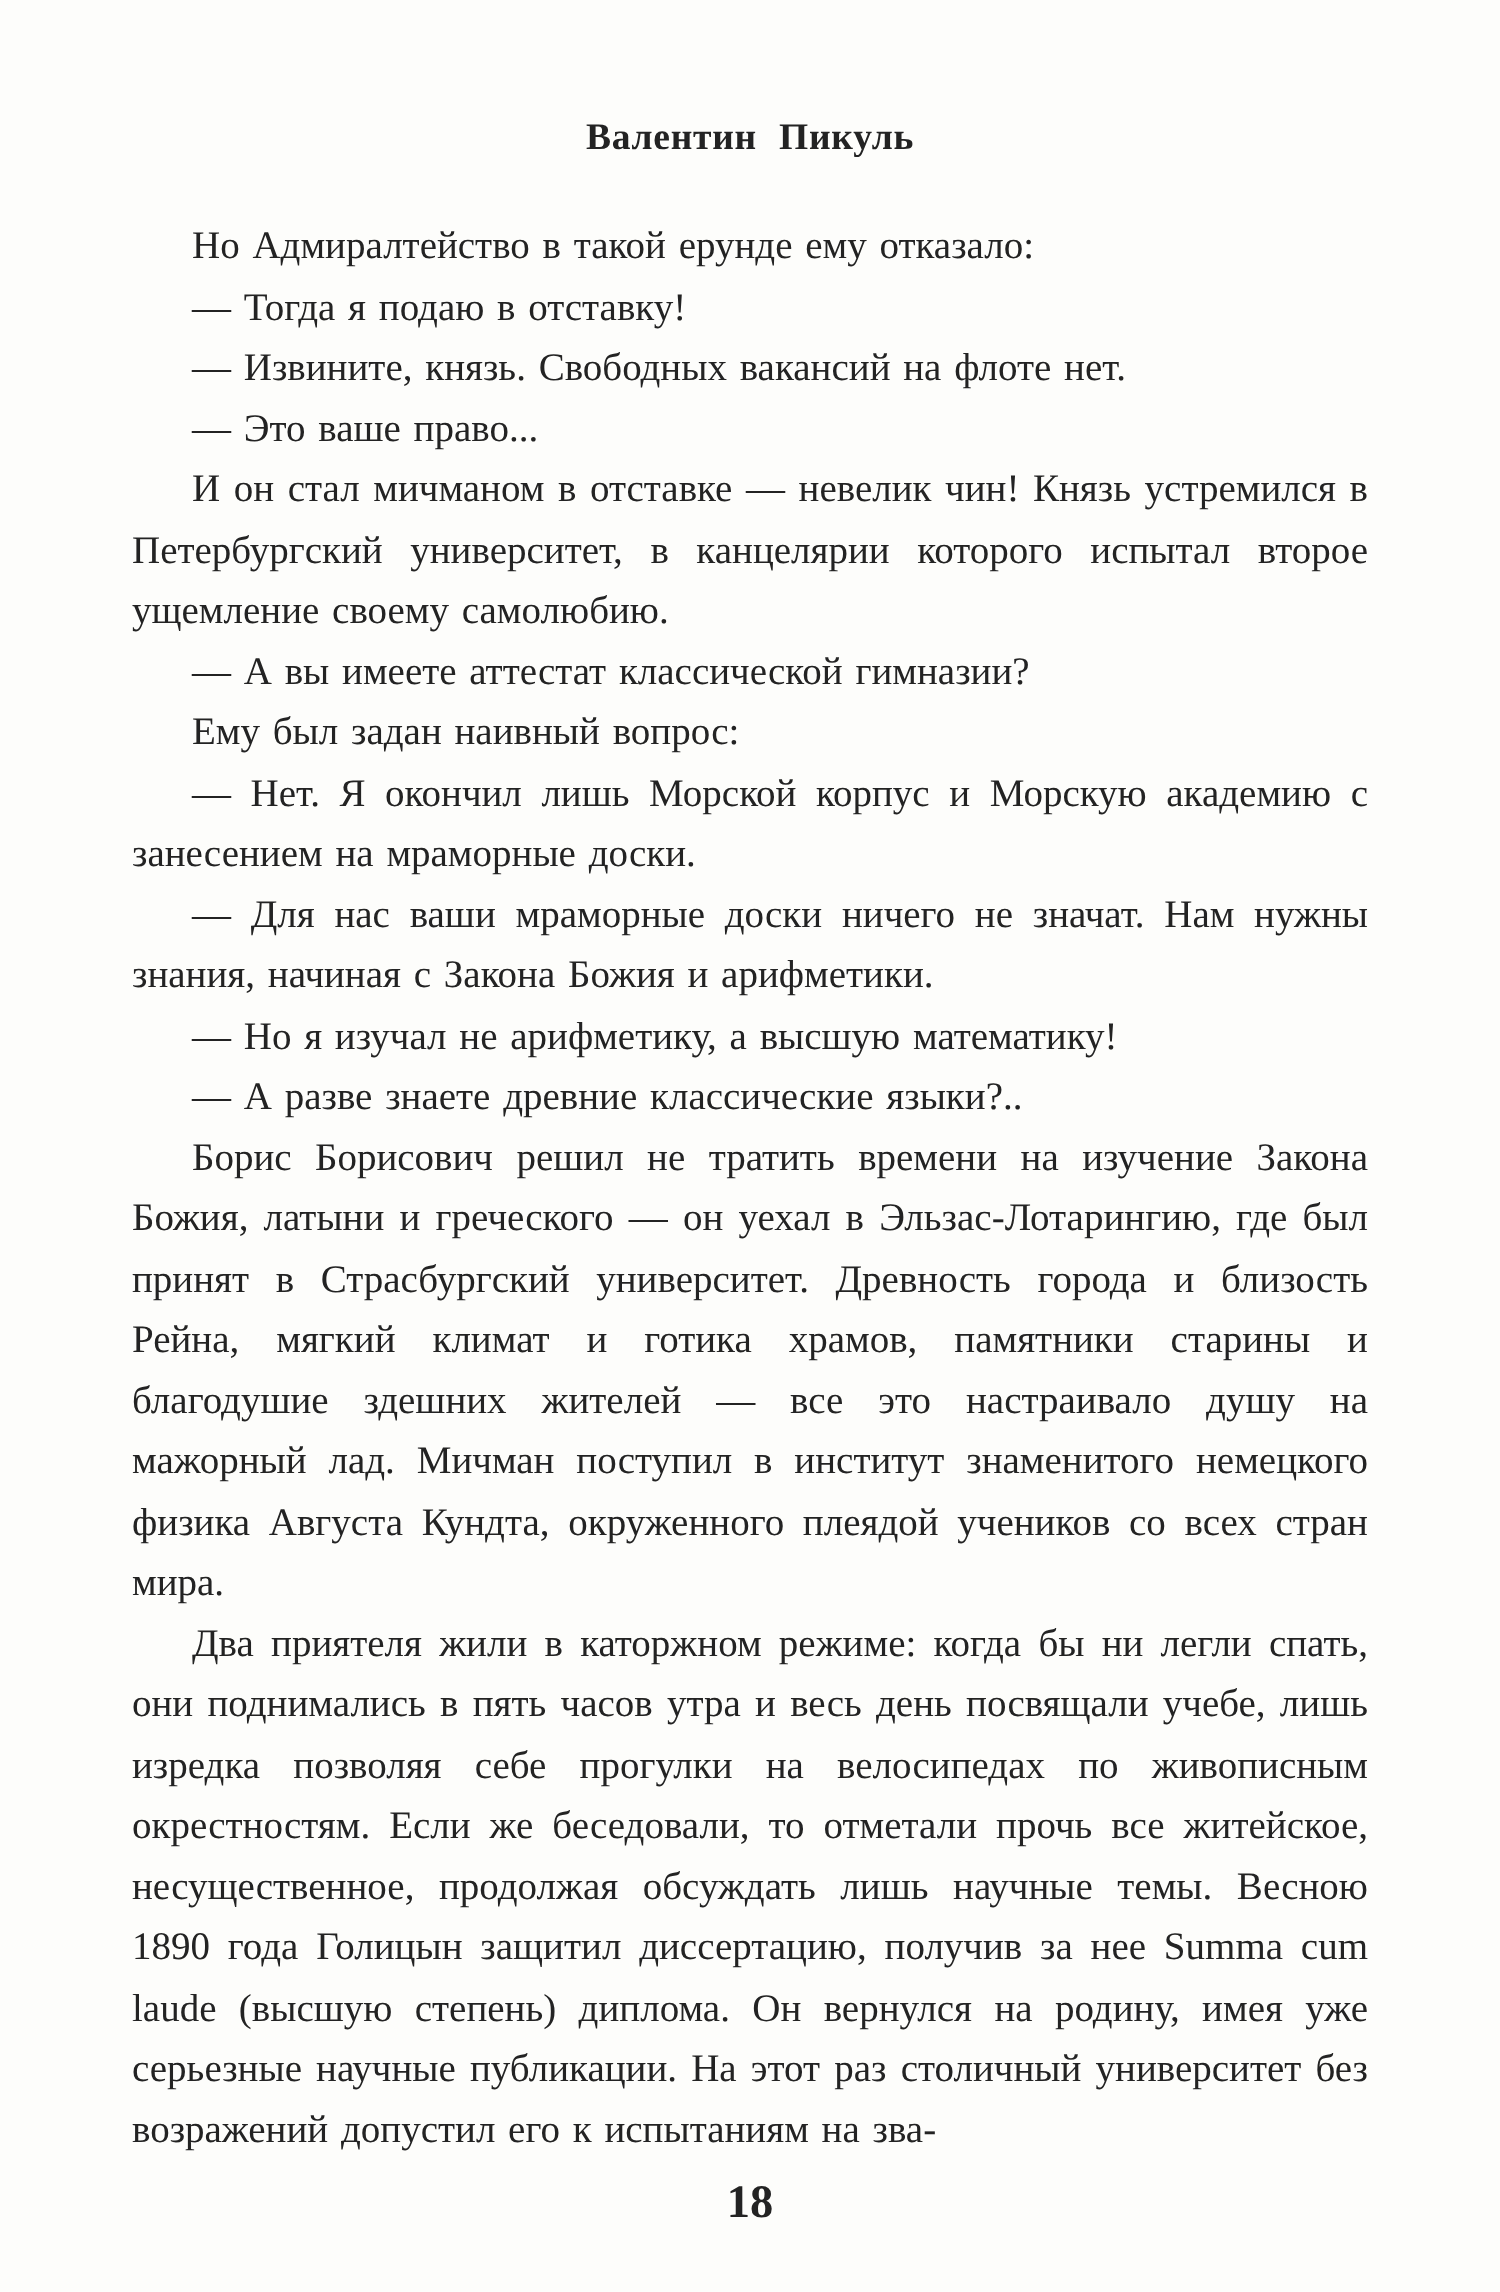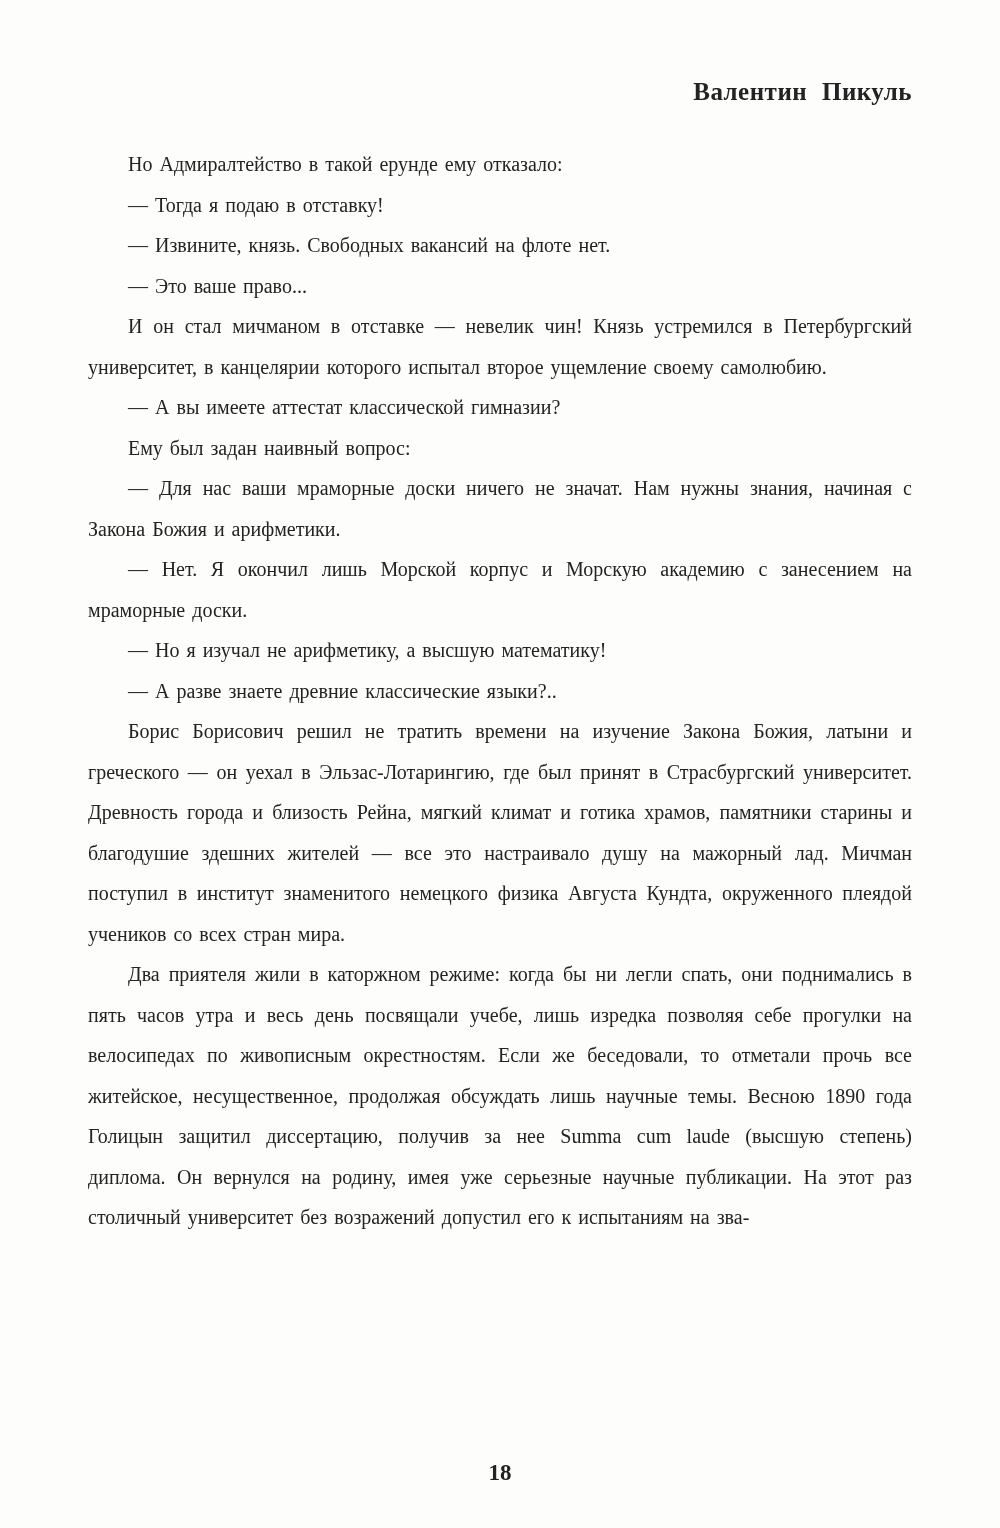--- a/index.html
+++ b/index.html
@@ -13,63 +13,63 @@
     height: 1528px;
     margin: 0 auto;
     background: #fdfdfb;
     box-sizing: border-box;
     padding: 78px 88px 0 88px;
     font-family: "Liberation Serif", "DejaVu Serif", serif;
     color: #232323;
     overflow: hidden;
   }
   .running-head {
-    text-align: right;
+    text-align: center;
     font-weight: bold;
     font-size: 25px;
     letter-spacing: 0.5px;
     word-spacing: 8px;
     margin-bottom: 38px;
   }
   .page-body p {
     margin: 0;
     text-indent: 40px;
     text-align: justify;
-    font-size: 20px;
+    font-size: 26px;
     line-height: 40.5px;
     word-spacing: 2px;
     hyphens: auto;
     -webkit-hyphens: auto;
   }
   .page-number {
     position: absolute;
     left: 0;
     bottom: 42px;
     width: 100%;
     text-align: center;
     font-weight: bold;
-    font-size: 23px;
+    font-size: 31px;
   }
 </style>
 </head>
 <body>
 
 <div class="page">
   <div class="running-head">Валентин Пикуль</div>
 
   <div class="page-body" id="page-body">
       <p>Но Адмиралтейство в такой ерунде ему отказало:</p>
       <p>— Тогда я подаю в отставку!</p>
       <p>— Извините, князь. Свободных вакансий на флоте нет.</p>
       <p>— Это ваше право...</p>
       <p>И он стал мичманом в отставке — невелик чин! Князь устремился в Петербургский университет, в канцелярии которого испытал второе ущемление своему самолюбию.</p>
       <p>— А вы имеете аттестат классической гимназии?</p>
       <p>Ему был задан наивный вопрос:</p>
+      <p>— Нет. Я окончил лишь Морской корпус и Морскую академию с занесением на мраморные доски.</p>
       <p>— Для нас ваши мраморные доски ничего не значат. Нам нужны знания, начиная с Закона Божия и арифметики.</p>
-      <p>— Нет. Я окончил лишь Морской корпус и Морскую академию с занесением на мраморные доски.</p>
       <p>— Но я изучал не арифметику, а высшую математику!</p>
       <p>— А разве знаете древние классические языки?..</p>
       <p>Борис Борисович решил не тратить времени на изучение Закона Божия, латыни и греческого — он уехал в Эльзас-Лотарингию, где был принят в Страсбургский университет. Древность города и близость Рейна, мягкий климат и готика храмов, памятники старины и благодушие здешних жителей — все это настраивало душу на мажорный лад. Мичман поступил в институт знаменитого немецкого физика Августа Кундта, окруженного плеядой учеников со всех стран мира.</p>
       <p>Два приятеля жили в каторжном режиме: когда бы ни легли спать, они поднимались в пять часов утра и весь день посвящали учебе, лишь изредка позволяя себе прогулки на велосипедах по живописным окрестностям. Если же беседовали, то отметали прочь все житейское, несущественное, продолжая обсуждать лишь научные темы. Весною 1890 года Голицын защитил диссертацию, получив за нее Summa cum laude (высшую степень) диплома. Он вернулся на родину, имея уже серьезные научные публикации. На этот раз столичный университет без возражений допустил его к испытаниям на зва-</p>
     </div>
 
   <div class="page-number">18</div>
 </div>
 
 </body></html>

